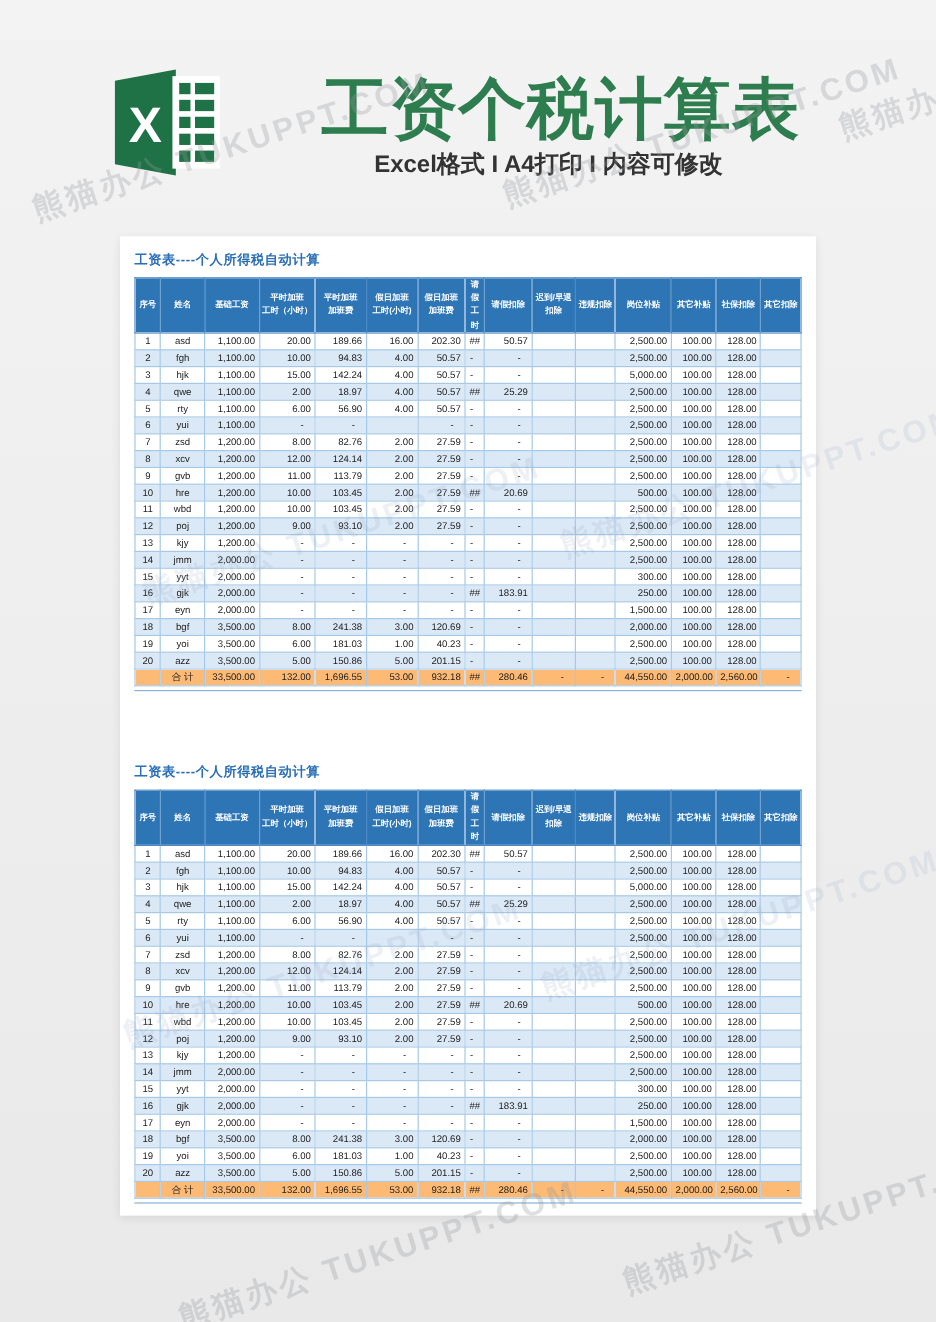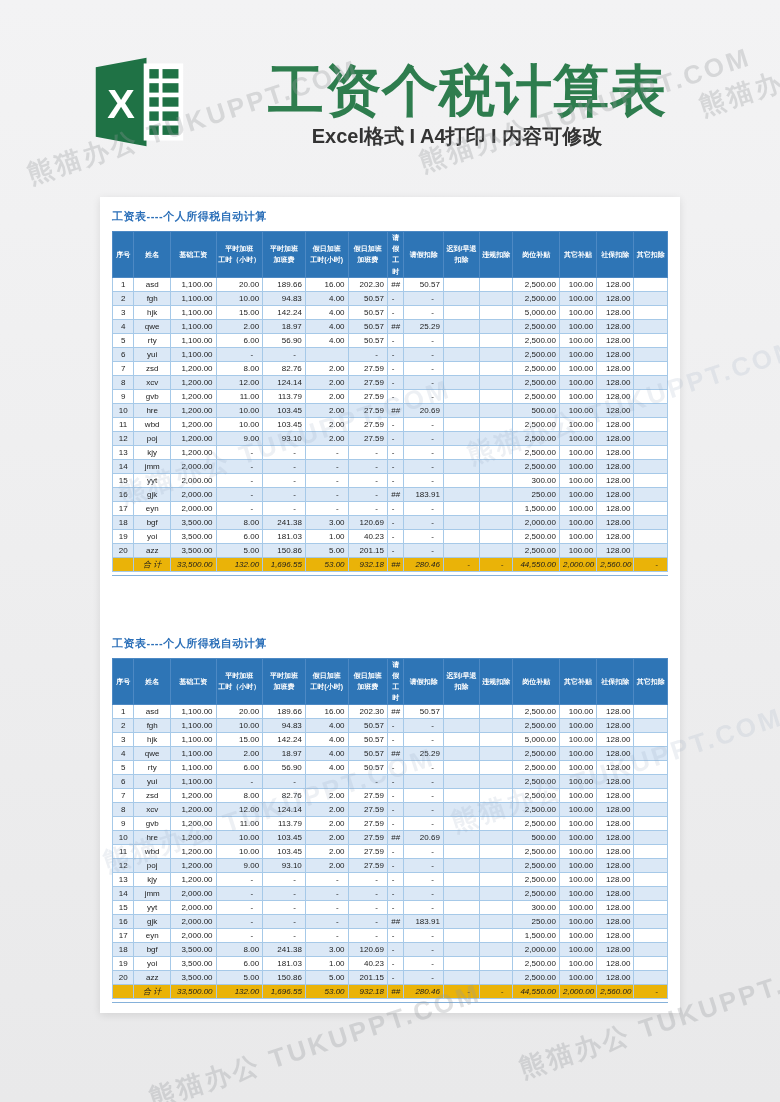--- a/index.html
+++ b/index.html
@@ -61,21 +61,21 @@
   table.salary td{
     height:13px; padding:0 3px;
     font-size:8px; color:#1c1c1c; line-height:13px;
     border:1px solid #a6c9e8; background:#ffffff;
     overflow:hidden; white-space:nowrap;
   }
   table.salary tr.alt td{background:#dbe8f6;}
   table.salary td.n{text-align:right;}
   table.salary td.c{text-align:center;}
   table.salary td.d{text-align:right; padding-right:9px;}
-  table.salary tr.total td{background:#eab308; border-top:1px solid #6fa3d2;font-style:italic;}
+  table.salary tr.total td{background:#fdba74; border-top:1px solid #6fa3d2;}
   .table-underline{height:1px; background:#85b1da; margin-top:3px;}
 </style>
 </head>
 <body>
 
 <div class="stage">
 
   <span class="wm gray wm1">熊猫办公 TUKUPPT.COM</span>
   <span class="wm gray wm2">熊猫办公 TUKUPPT.COM</span>
   <span class="wm gray wm3">熊猫办公 TUKUPPT.COM</span>

